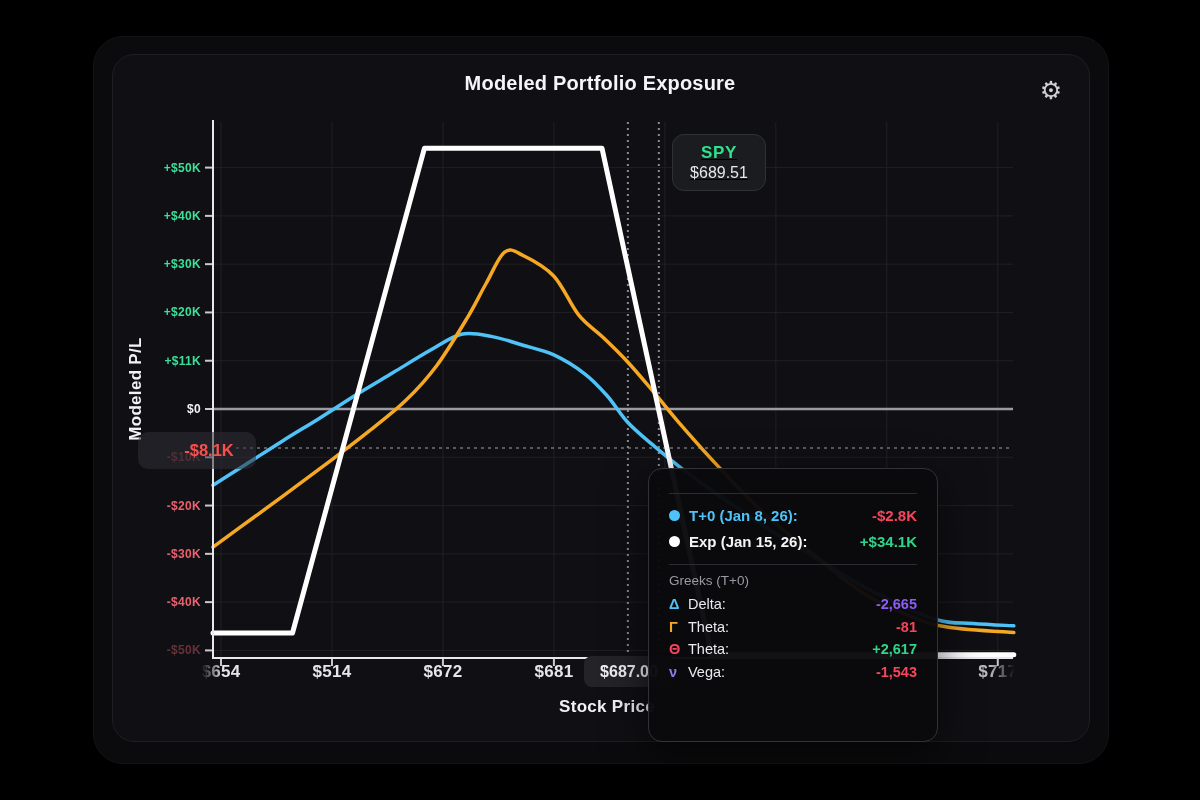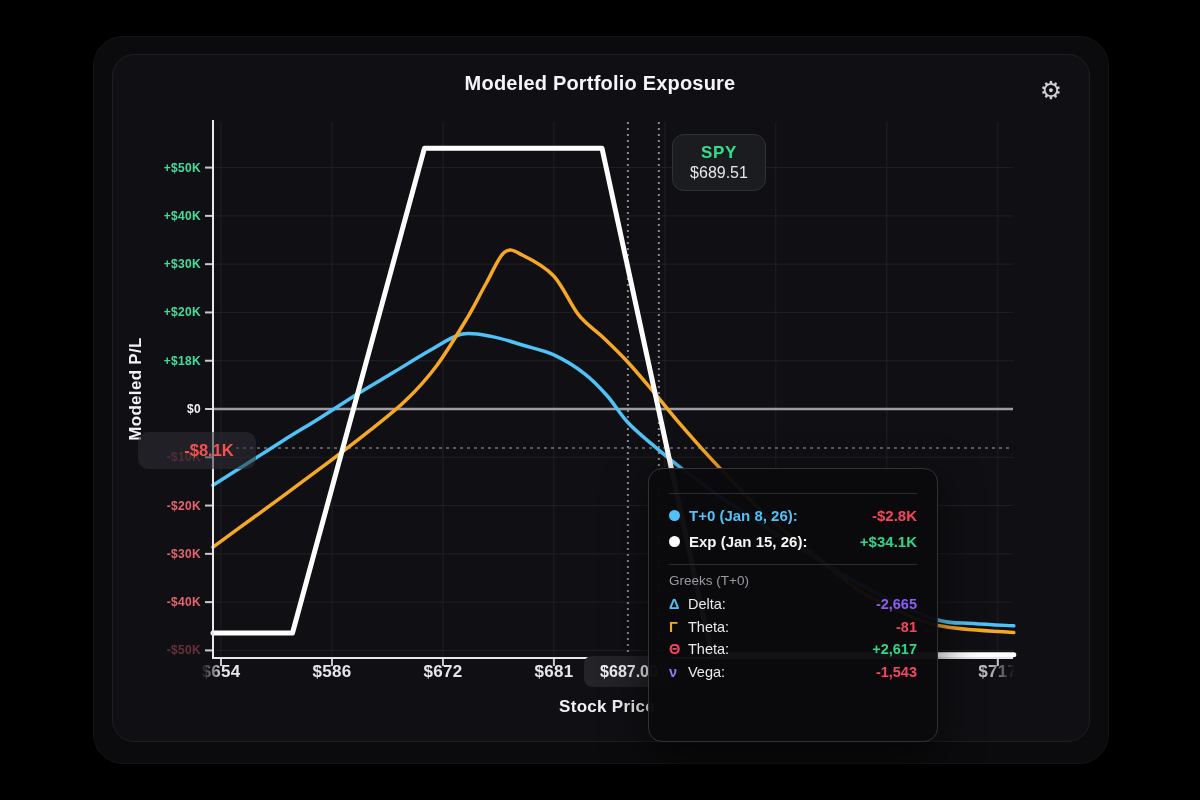--- a/index.html
+++ b/index.html
@@ -28,21 +28,21 @@
   #xaxis-title{position:absolute;left:607px;top:697px;transform:translateX(-50%);font-weight:700;
     font-size:17px;color:#f2f2f4;z-index:2;letter-spacing:.3px;}
   #pl-chip{position:absolute;left:138px;top:432px;width:94px;height:37px;background:rgba(46,46,53,.55);
     border-radius:10px;z-index:3;display:flex;align-items:center;justify-content:center;
     font-weight:700;font-size:16.5px;color:#f5514f;padding-left:24px;}
   #price-chip{position:absolute;left:584px;top:656px;width:90px;height:31px;background:#232328;
     border-radius:8px;display:flex;align-items:center;justify-content:center;font-size:16px;
     font-weight:600;color:#f0f0f4;z-index:3;}
   #spy-badge{position:absolute;left:672px;top:134px;width:92px;height:55px;background:#1b1c20;
     border:1px solid #303137;border-radius:12px;display:flex;flex-direction:column;align-items:center;
-    justify-content:center;z-index:4;}
+    justify-content:center;z-index:4;text-decoration:underline;}
   .spy-sym{font-weight:800;font-size:17px;letter-spacing:.6px;}
   .spy-price{color:#e6e6ea;font-size:16px;margin-top:1px;}
   #tooltip{position:absolute;left:648px;top:468px;width:290px;height:274px;
     background:rgba(10,10,12,.97);border:1px solid #313137;border-radius:14px;
     box-shadow:0 14px 44px rgba(0,0,0,.6);padding:14px 20px 10px;box-sizing:border-box;z-index:6;}
   .tt-title{font-size:16.5px;font-weight:700;color:#fafafc;white-space:nowrap;}
   .tt-div{border-top:1px solid #2c2c32;margin:10px 0 8px;}
   .trow{display:flex;align-items:center;height:26px;font-size:15px;font-weight:600;}
   .dot{width:11px;height:11px;border-radius:50%;margin-right:9px;flex:none;}
   .tval{margin-left:auto;font-weight:700;}
@@ -114,29 +114,29 @@
       <line x1="442.94" x2="442.94" y1="659" y2="666" class="tick"></line>
       <line x1="553.9100000000001" x2="553.9100000000001" y1="659" y2="666" class="tick"></line>
       <line x1="997.79" x2="997.79" y1="659" y2="666" class="tick"></line>
     </svg>
 
   <div id="labels">
       <div class="ylab" style="top: 167.6px; color: rgb(60, 223, 154);">+$50K</div>
       <div class="ylab" style="top: 215.88px; color: rgb(60, 223, 154);">+$40K</div>
       <div class="ylab" style="top: 264.16px; color: rgb(60, 223, 154);">+$30K</div>
       <div class="ylab" style="top: 312.44px; color: rgb(60, 223, 154);">+$20K</div>
-      <div class="ylab" style="top: 360.72px; color: rgb(60, 223, 154);">+$18K</div>
+      <div class="ylab" style="top: 360.72px; color: rgb(60, 223, 154);">+$11K</div>
       <div class="ylab" style="top: 409px; color: rgb(242, 242, 244);">$0</div>
       <div class="ylab" style="top: 457.28px; color: rgb(232, 97, 110); opacity: 0.45;">-$10K</div>
       <div class="ylab" style="top: 505.56px; color: rgb(232, 97, 110);">-$20K</div>
       <div class="ylab" style="top: 553.84px; color: rgb(232, 97, 110);">-$30K</div>
       <div class="ylab" style="top: 602.12px; color: rgb(232, 97, 110);">-$40K</div>
       <div class="ylab" style="top: 650.4px; color: rgb(232, 97, 110); opacity: 0.4;">-$50K</div>
       <div class="xlab fade-left" style="left: 221px;">$654</div>
-      <div class="xlab" style="left: 331.97px;">$586</div>
+      <div class="xlab" style="left: 331.97px;">$514</div>
       <div class="xlab" style="left: 442.94px;">$672</div>
       <div class="xlab" style="left: 553.91px;">$681</div>
       <div class="xlab fade-right" style="left: 997.79px; opacity: 0.8;">$717</div>
     </div>
 
   <div id="yaxis-title">Modeled P/L</div>
   <div id="xaxis-title">Stock Price</div>
 
   <div id="pl-chip">-$8.1K</div>
   <div id="price-chip">$687.00</div>

